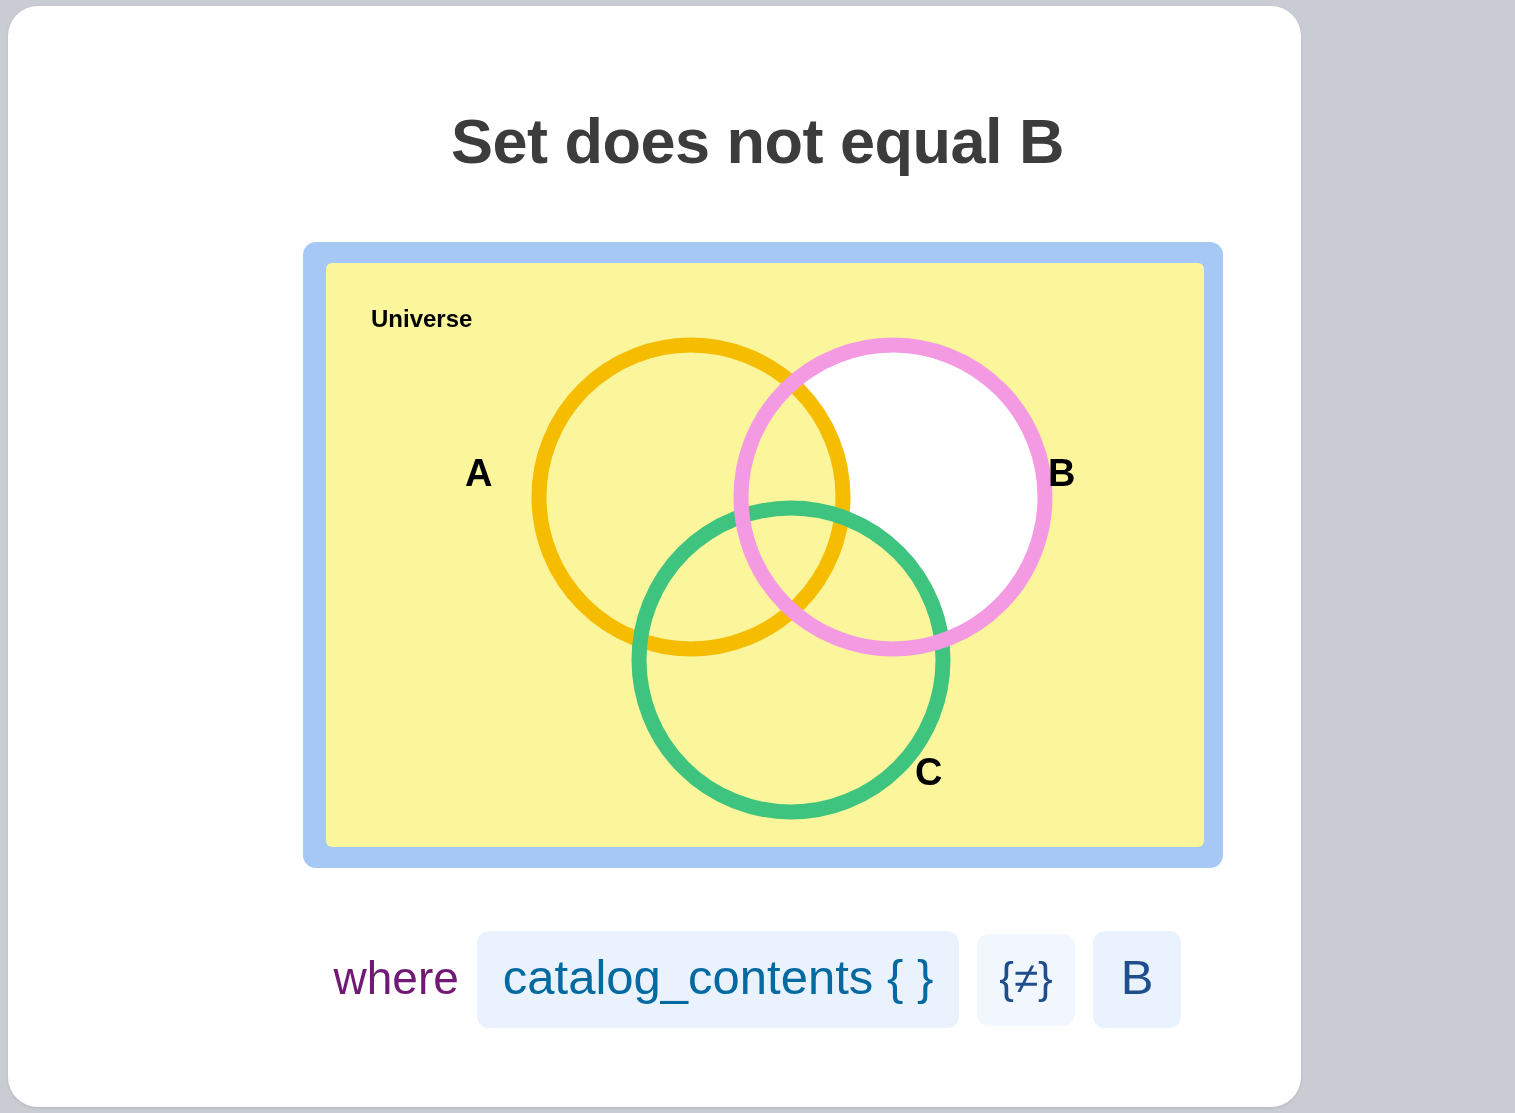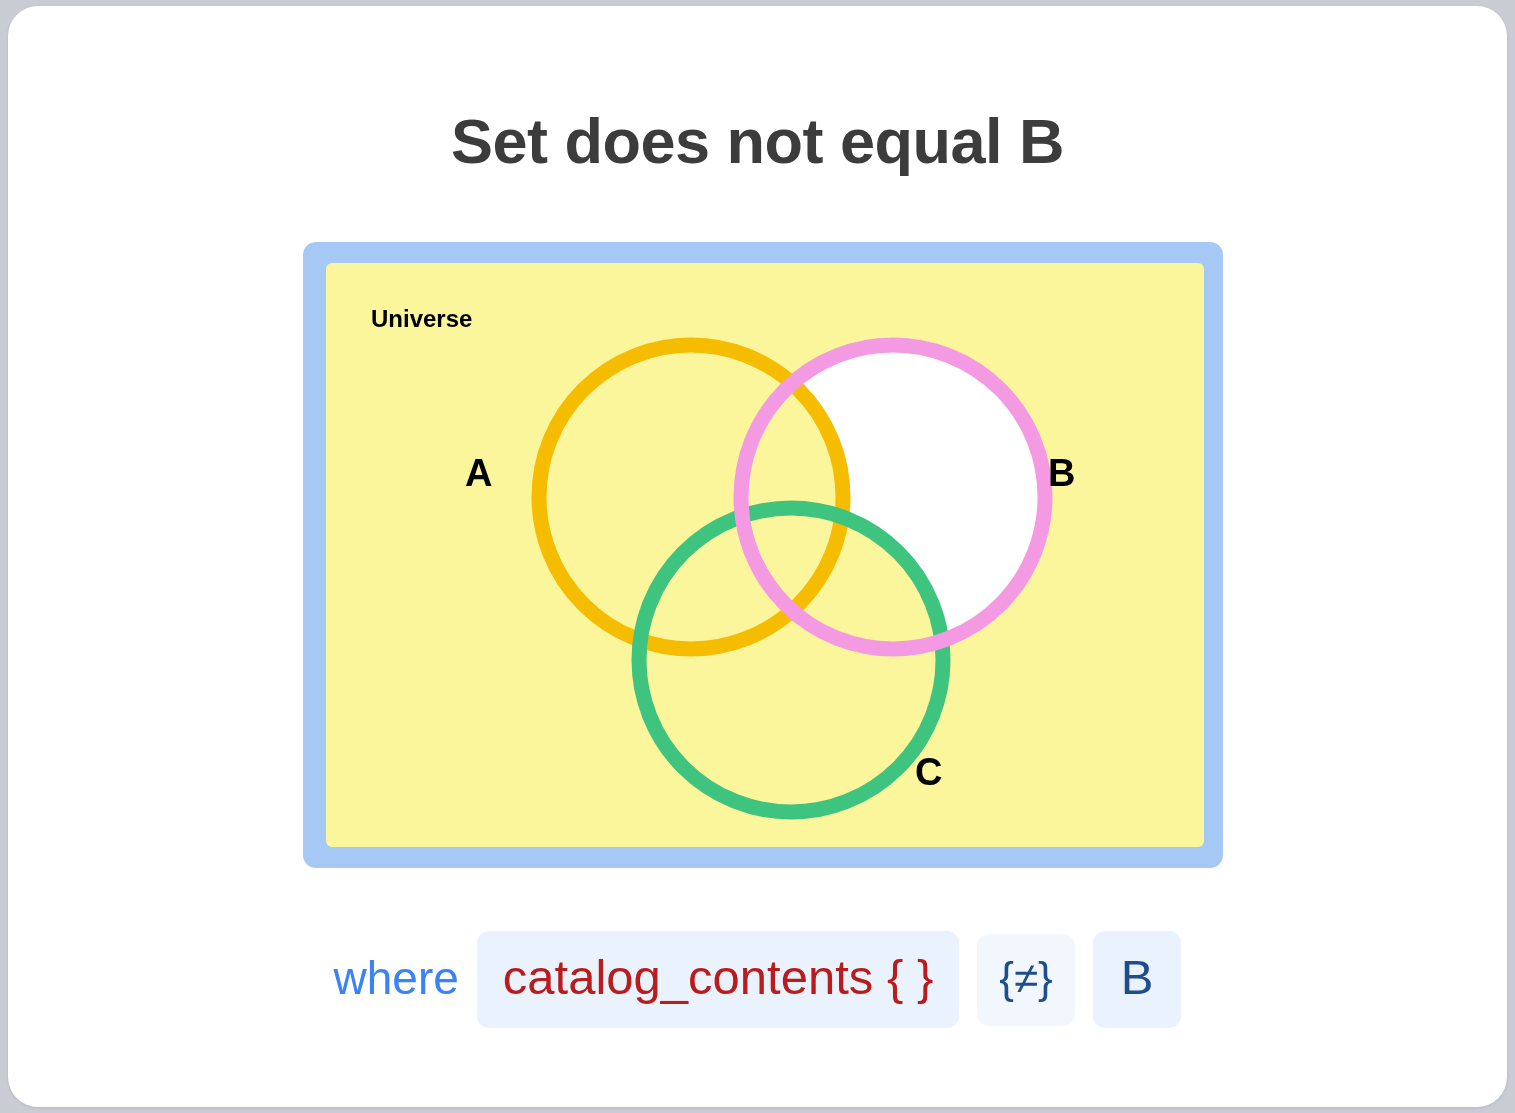--- a/index.html
+++ b/index.html
@@ -11,21 +11,21 @@
     height: 1113px;
     background: #c9ccd3;
     font-family: "Liberation Sans", sans-serif;
     overflow: hidden;
   }
 
   .card {
     position: absolute;
     left: 8px;
     top: 6px;
-    width: 1499px;
+    width: 1293px;
     height: 1101px;
     background: #ffffff;
     border-radius: 30px;
     box-shadow: 0 1px 3px rgba(0,0,0,0.10);
     overflow: hidden;
   }
 
   .page-title {
     position: absolute;
     left: 0;
@@ -154,19 +154,19 @@
 
       <div class="universe-label">Universe</div>
 
       <div class="set-label label-a">A</div>
       <div class="set-label label-b">B</div>
       <div class="set-label label-c">C</div>
     </div>
   </div>
 
   <div class="where-row">
-    <span class="where-label" style="color: #3b82f6;">where</span>
-    <span class="chip chip-field" style="color: #b91c1c; background: rgb(234, 242, 253);">catalog_contents { }</span>
+    <span class="where-label" style="color: #701a75;">where</span>
+    <span class="chip chip-field" style="color: #0369a1; background: rgb(234, 242, 253);">catalog_contents { }</span>
     <span class="chip chip-op" style="color: rgb(31, 78, 140); background: rgb(242, 247, 254);">{≠}</span>
     <span class="chip chip-value" style="color: rgb(31, 78, 140); background: rgb(234, 242, 253);">B</span>
   </div>
 
 </div>
 
 </body></html>

